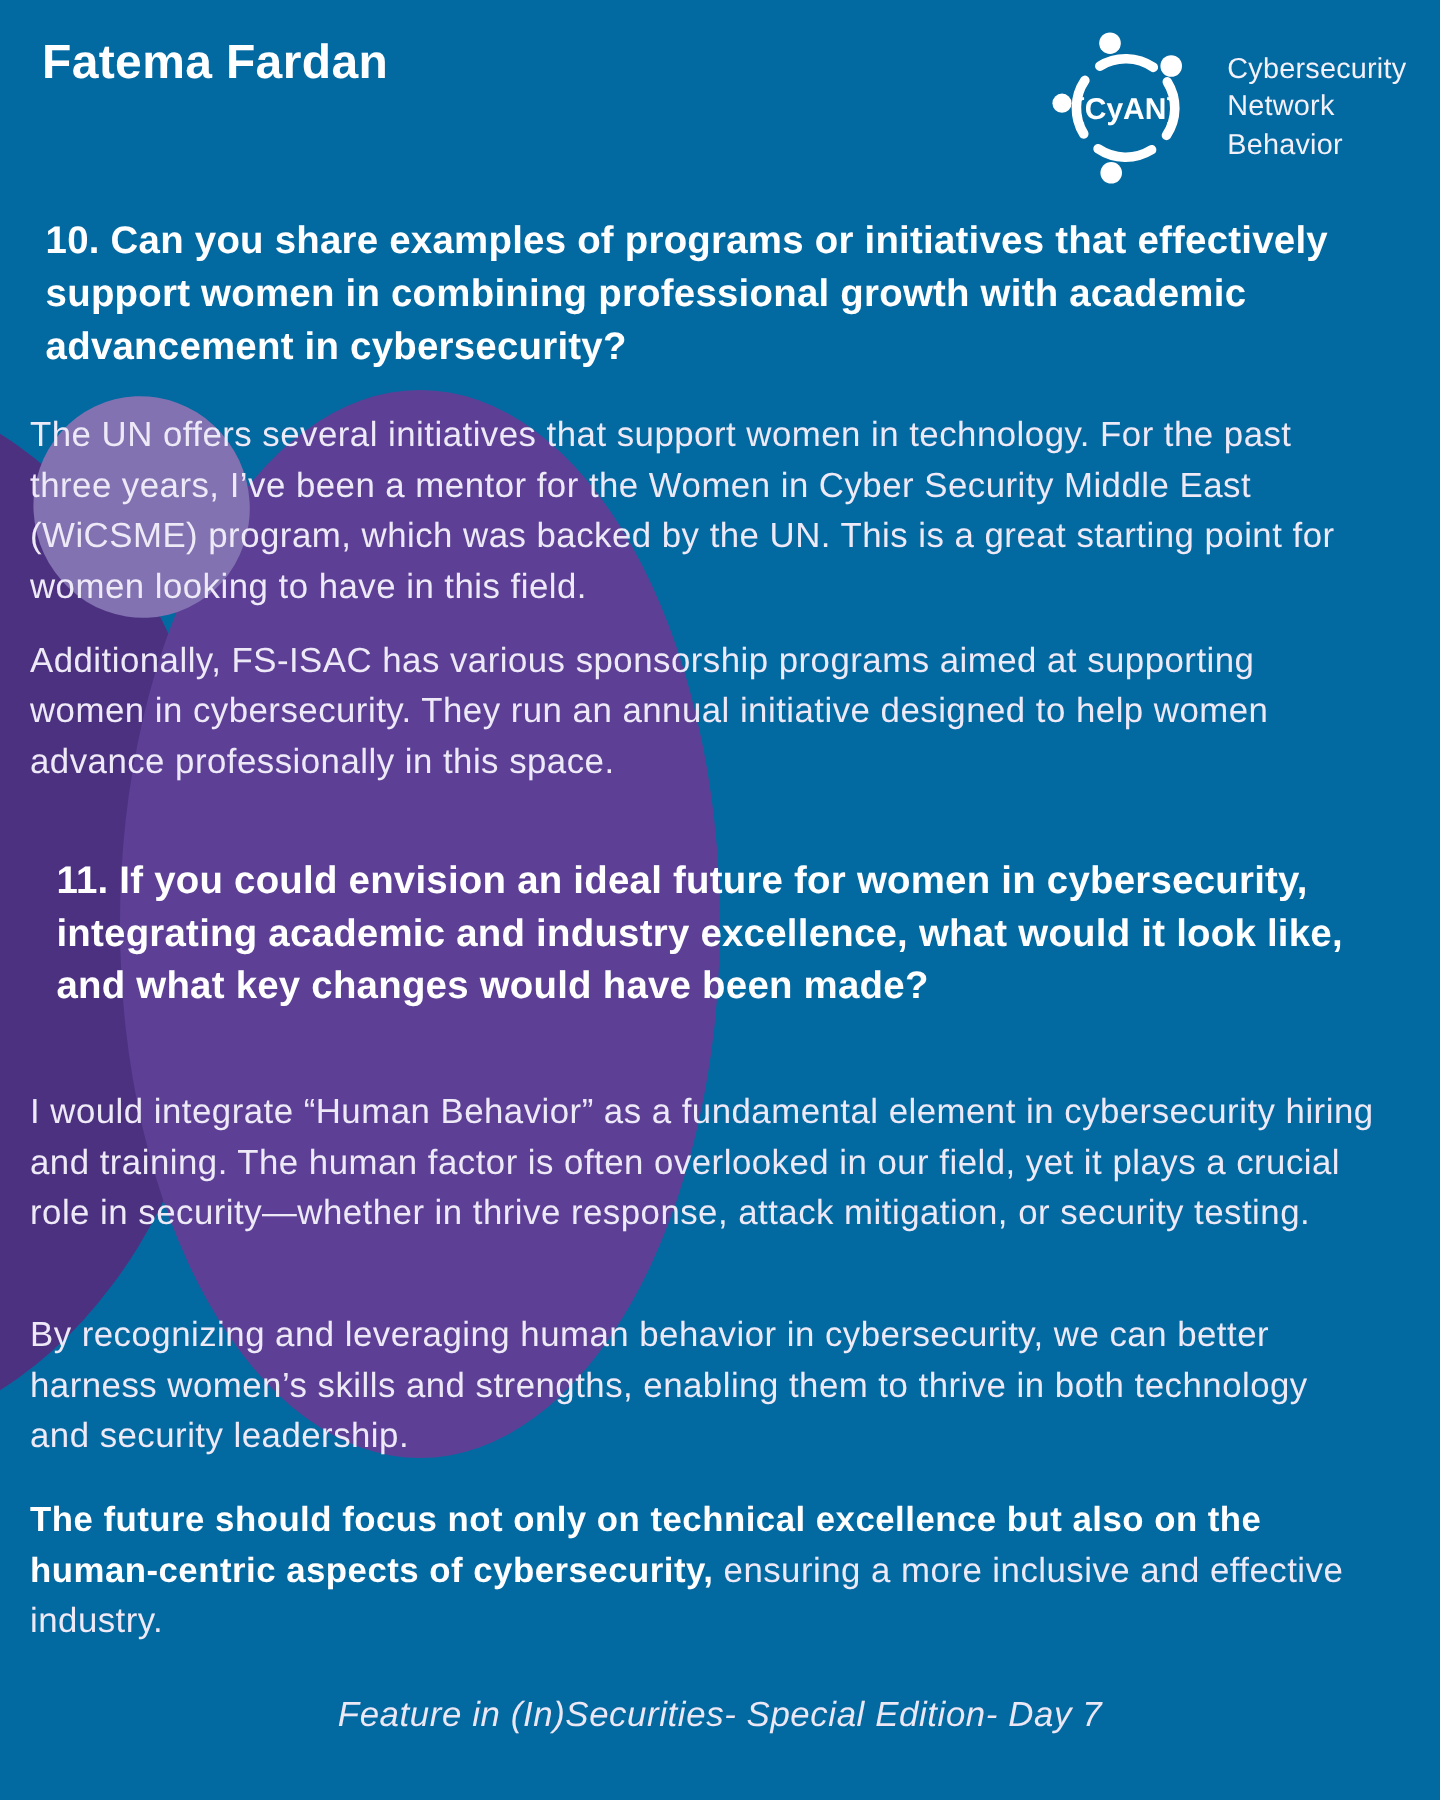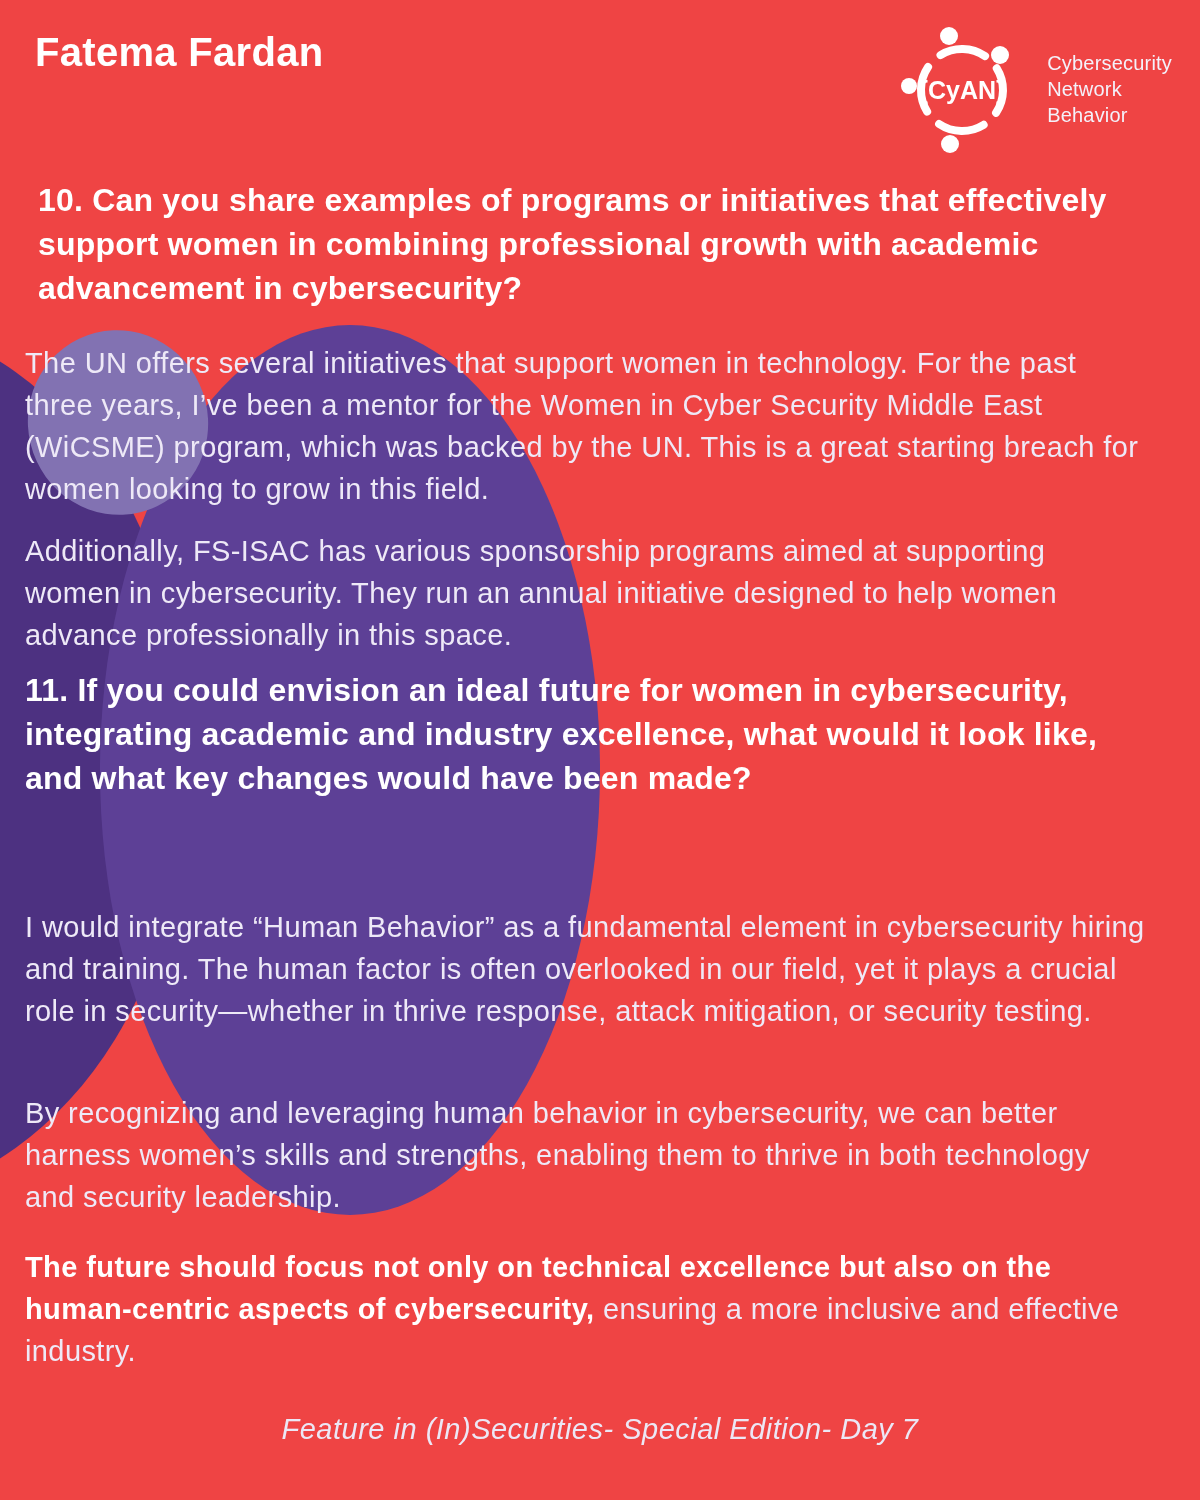--- a/index.html
+++ b/index.html
@@ -1,19 +1,19 @@
 <!DOCTYPE html>
 <html><head>
 <meta charset="utf-8">
 <style>
   html,body{margin:0;padding:0;}
   #canvas{
     position:relative;
     width:1200px;height:1500px;
-    background:#ef4444;
+    background:#0369a1;
     overflow:hidden;
     font-family:"Liberation Sans", sans-serif;
     color:#ffffff;
   }
   
   .bg-shape{position:absolute;border-radius:50%;}
   .bg-left-strip{
     left:-470px;top:320px;width:660px;height:880px;
     background:#4d3181;
   }
@@ -30,40 +30,40 @@
   .name{
     position:absolute;left:35px;top:30px;
     font-size:40px;font-weight:bold;letter-spacing:0.3px;
   }
   .logo{
     position:absolute;right:28px;top:14px;
     display:flex;align-items:center;gap:10px;
   }
   .logo svg{display:block;}
   .logo-text{
-    font-size:20px;line-height:1.3;font-weight:400;letter-spacing:0.2px;
+    font-size:24px;line-height:1.3;font-weight:400;letter-spacing:0.2px;
     color:#f4f1fa;
   }
   
   .qhead{
     position:absolute;left:38px;width:1118px;
     font-size:32px;font-weight:bold;line-height:44px;letter-spacing:0.2px;
     color:#ffffff;
   }
   .qhead.q11{left:25px;}
   .para{
     position:absolute;left:25px;width:1122px;
     font-size:29px;font-weight:400;line-height:42px;letter-spacing:0.4px;
     color:#eee9f7;
   }
   .para b{color:#ffffff;}
   .q10{top:178px;}
   .p1{top:342px;}
   .p2{top:530px;}
-  .q11-pos{top:668px;}
+  .q11-pos{top:711px;margin-left:22px;}
   .p3{top:906px;}
   .p4{top:1092px;}
   .p5{top:1246px;}
   .footer{
     position:absolute;left:0;top:1402px;width:1200px;
     text-align:center;
     font-size:29px;font-style:italic;font-weight:400;letter-spacing:0.5px;
     color:#ece7f5;
     margin-top:11px;
   }
@@ -94,21 +94,21 @@
       </svg>
     </span>
     <div class="logo-text">
       <div>Cybersecurity</div>
       <div>Network</div>
       <div>Behavior</div>
     </div>
   </div>
 
   <div class="qhead q10">10. Can you share examples of programs or initiatives that effectively support women in combining professional growth with academic advancement in cybersecurity?</div>
-  <div class="para p1">The UN offers several initiatives that support women in technology. For the past three years, I’ve been a mentor for the Women in Cyber Security Middle East (WiCSME) program, which was backed by the UN. This is a great starting breach for women looking to grow in this field.</div>
+  <div class="para p1">The UN offers several initiatives that support women in technology. For the past three years, I’ve been a mentor for the Women in Cyber Security Middle East (WiCSME) program, which was backed by the UN. This is a great starting point for women looking to have in this field.</div>
   <div class="para p2">Additionally, FS-ISAC has various sponsorship programs aimed at supporting women in cybersecurity. They run an annual initiative designed to help women advance professionally in this space.</div>
 
   <div class="qhead q11 q11-pos">11. If you could envision an ideal future for women in cybersecurity, integrating academic and industry excellence, what would it look like, and what key changes would have been made?</div>
   <div class="para p3">I would integrate “Human Behavior” as a fundamental element in cybersecurity hiring and training. The human factor is often overlooked in our field, yet it plays a crucial role in security—whether in thrive response, attack mitigation, or security testing.</div>
   <div class="para p4">By recognizing and leveraging human behavior in cybersecurity, we can better harness women’s skills and strengths, enabling them to thrive in both technology and security leadership.</div>
   <div class="para p5"><b>The future should focus not only on technical excellence but also on the human-centric aspects of cybersecurity,</b><span> ensuring a more inclusive and effective industry.</span></div>
 
   <div class="footer">Feature in (In)Securities- Special Edition- Day 7</div>
 
 </div>

